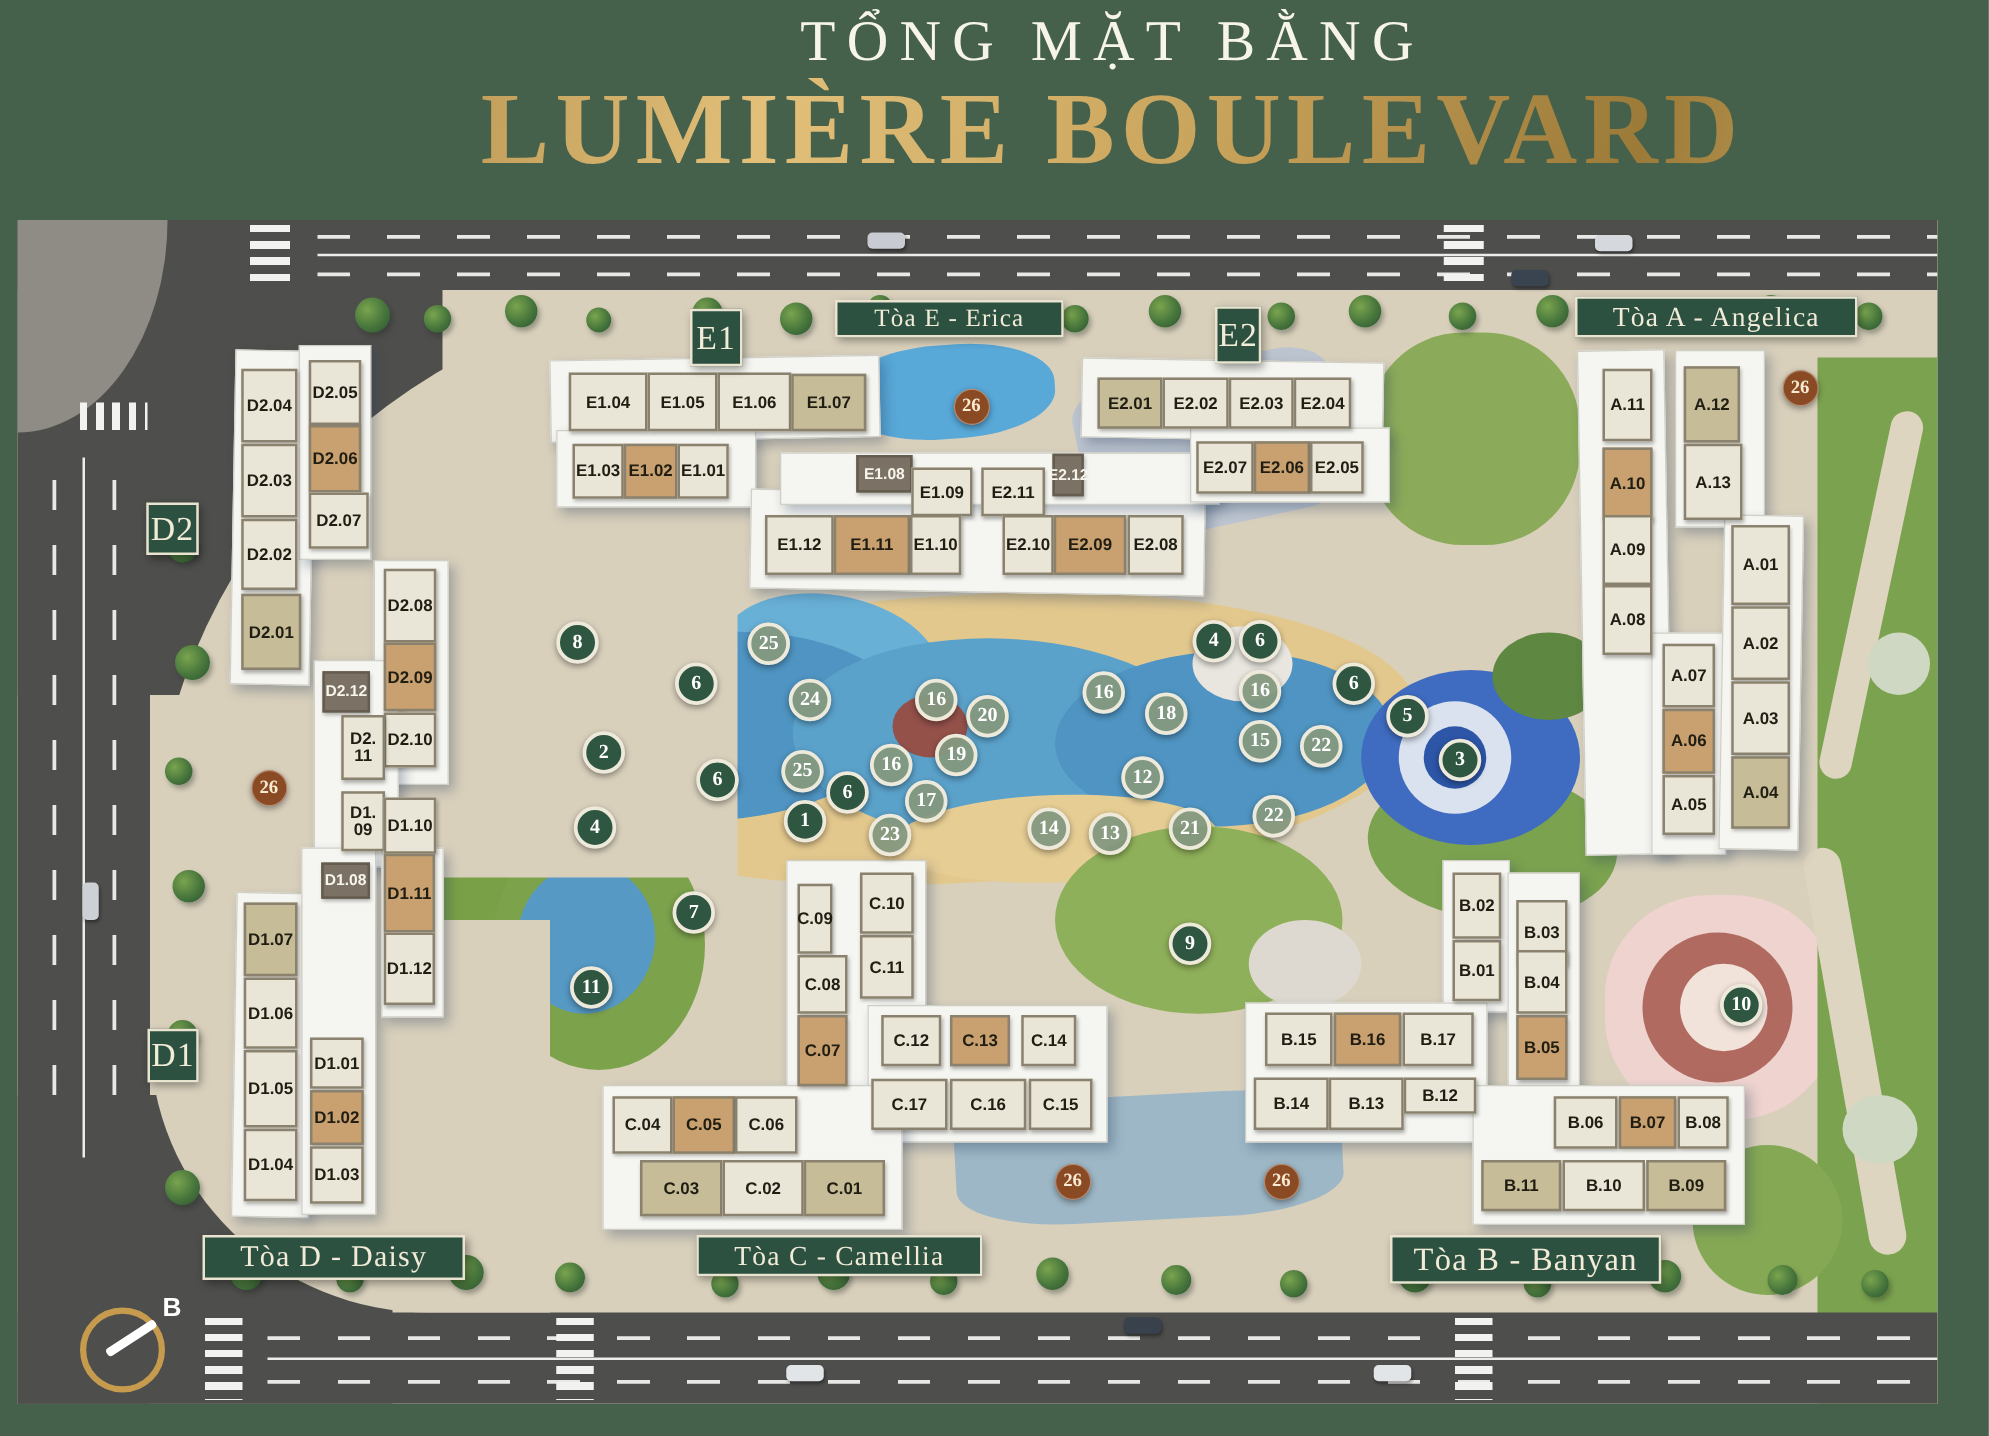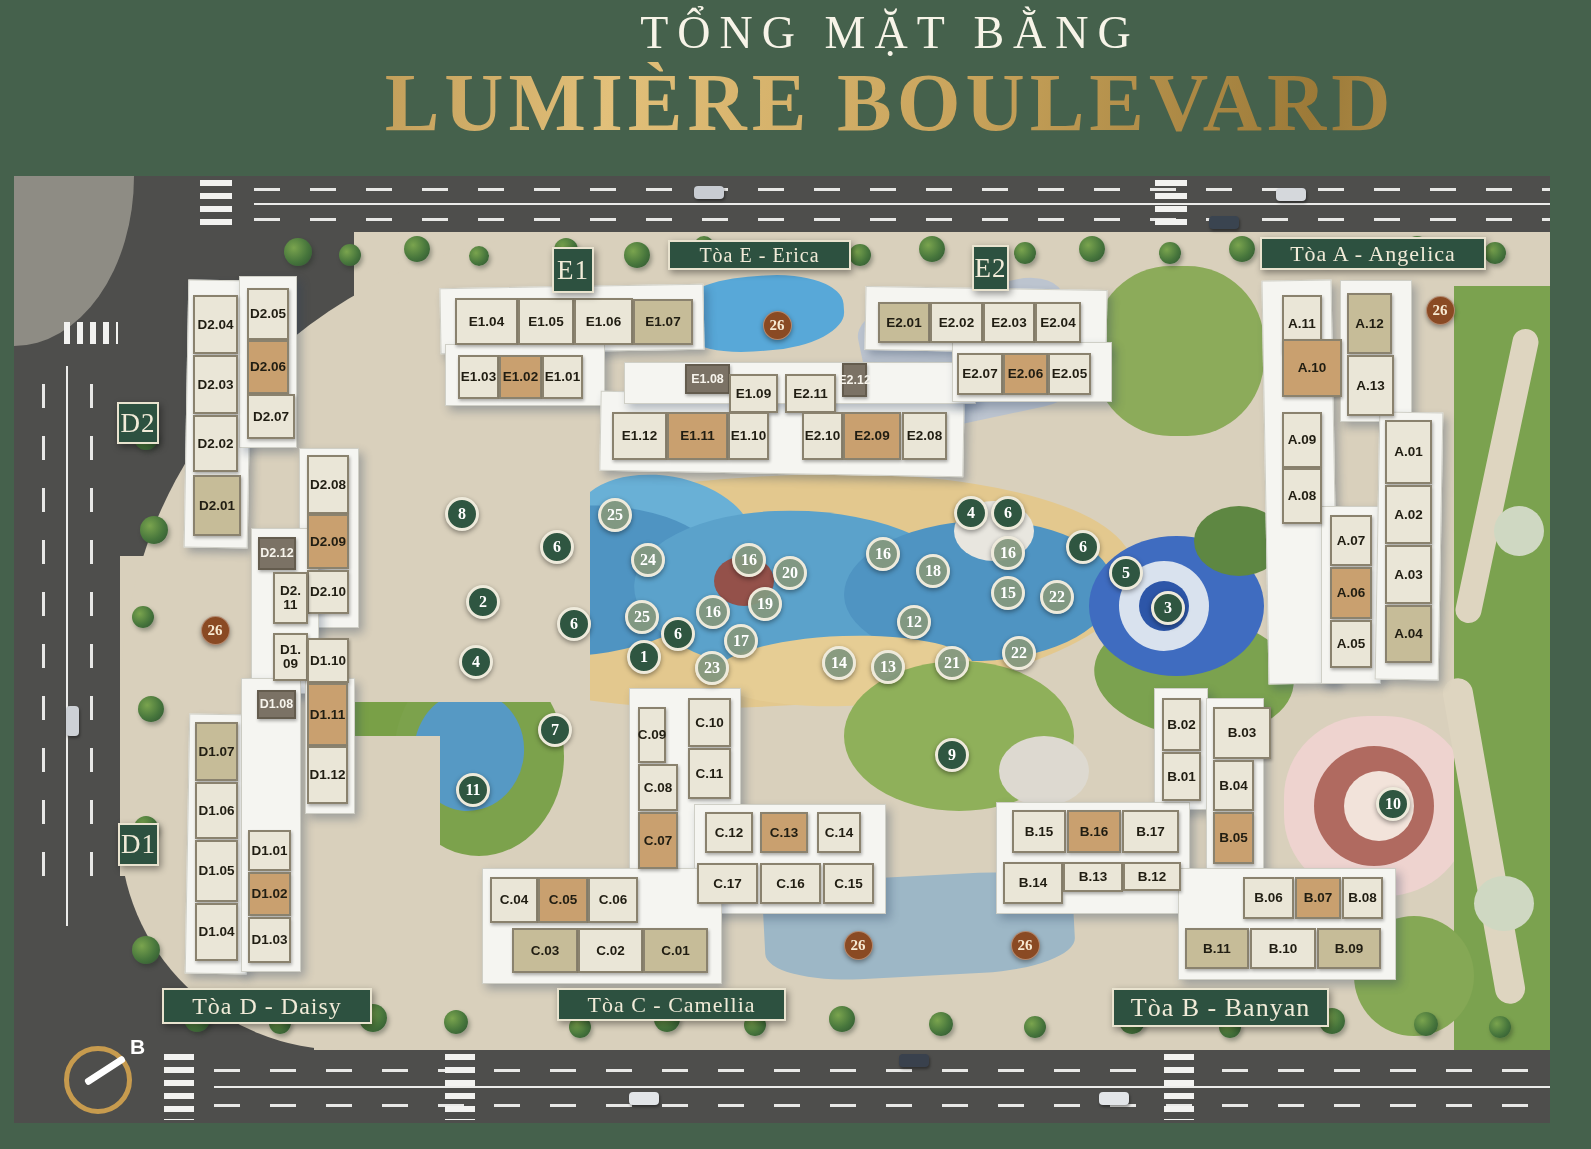--- a/index.html
+++ b/index.html
@@ -229,21 +229,21 @@
     <div class="unit cream" style="left: 888px; top: 236px; width: 45px; height: 48px;">E2.08</div>
     <div class="unit khaki" style="left: 864px; top: 126px; width: 52px; height: 41px;">E2.01</div>
     <div class="unit cream" style="left: 916px; top: 126px; width: 53px; height: 41px;">E2.02</div>
     <div class="unit cream" style="left: 969px; top: 126px; width: 52px; height: 41px;">E2.03</div>
     <div class="unit cream" style="left: 1021px; top: 126px; width: 46px; height: 41px;">E2.04</div>
     <div class="unit cream" style="left: 943px; top: 177px; width: 46px; height: 42px;">E2.07</div>
     <div class="unit tan" style="left: 989px; top: 177px; width: 45px; height: 42px;">E2.06</div>
     <div class="unit cream" style="left: 1034px; top: 177px; width: 43px; height: 42px;">E2.05</div>
     <div class="unit cream" style="left: 1268px; top: 119px; width: 40px; height: 58px;">A.11</div>
     <div class="unit khaki" style="left: 1333px; top: 117px; width: 45px; height: 61px;">A.12</div>
-    <div class="unit tan" style="left: 1268px; top: 163px; width: 60px; height: 58px;">A.10</div>
+    <div class="unit tan" style="left: 1268px; top: 182px; width: 40px; height: 58px;">A.10</div>
     <div class="unit cream" style="left: 1333px; top: 179px; width: 47px; height: 61px;">A.13</div>
     <div class="unit cream" style="left: 1268px; top: 236px; width: 40px; height: 56px;">A.09</div>
     <div class="unit cream" style="left: 1268px; top: 292px; width: 40px; height: 56px;">A.08</div>
     <div class="unit cream" style="left: 1371px; top: 244px; width: 47px; height: 64px;">A.01</div>
     <div class="unit cream" style="left: 1371px; top: 309px; width: 47px; height: 59px;">A.02</div>
     <div class="unit cream" style="left: 1371px; top: 369px; width: 47px; height: 59px;">A.03</div>
     <div class="unit khaki" style="left: 1371px; top: 429px; width: 47px; height: 58px;">A.04</div>
     <div class="unit cream" style="left: 1316px; top: 339px; width: 42px; height: 51px;">A.07</div>
     <div class="unit tan" style="left: 1316px; top: 391px; width: 42px; height: 52px;">A.06</div>
     <div class="unit cream" style="left: 1316px; top: 444px; width: 42px; height: 48px;">A.05</div>
@@ -283,28 +283,28 @@
     <div class="unit cream" style="left: 746px; top: 687px; width: 61px; height: 41px;">C.16</div>
     <div class="unit cream" style="left: 809px; top: 687px; width: 51px; height: 41px;">C.15</div>
     <div class="unit cream" style="left: 476px; top: 701px; width: 48px; height: 46px;">C.04</div>
     <div class="unit tan" style="left: 524px; top: 701px; width: 50px; height: 46px;">C.05</div>
     <div class="unit cream" style="left: 574px; top: 701px; width: 50px; height: 46px;">C.06</div>
     <div class="unit khaki" style="left: 498px; top: 752px; width: 66px; height: 45px;">C.03</div>
     <div class="unit cream" style="left: 564px; top: 752px; width: 65px; height: 45px;">C.02</div>
     <div class="unit khaki" style="left: 629px; top: 752px; width: 65px; height: 45px;">C.01</div>
     <div class="unit cream" style="left: 1148px; top: 522px; width: 39px; height: 53px;">B.02</div>
     <div class="unit cream" style="left: 1148px; top: 576px; width: 39px; height: 49px;">B.01</div>
-    <div class="unit cream" style="left: 1199px; top: 531px; width: 58px; height: 52px; text-align: right;">B.03</div>
+    <div class="unit cream" style="left: 1199px; top: 544px; width: 41px; height: 52px; text-align: right;">B.03</div>
     <div class="unit cream" style="left: 1199px; top: 584px; width: 41px; height: 51px;">B.04</div>
     <div class="unit tan" style="left: 1199px; top: 636px; width: 41px; height: 52px;">B.05</div>
     <div class="unit cream" style="left: 998px; top: 634px; width: 54px; height: 43px;">B.15</div>
     <div class="unit tan" style="left: 1053px; top: 634px; width: 54px; height: 43px;">B.16</div>
     <div class="unit cream" style="left: 1108px; top: 634px; width: 57px; height: 43px;">B.17</div>
     <div class="unit cream" style="left: 989px; top: 686px; width: 60px; height: 42px;">B.14</div>
-    <div class="unit cream" style="left: 1049px; top: 686px; width: 60px; height: 30px;">B.13</div>
+    <div class="unit cream" style="left: 1049px; top: 686px; width: 60px; height: 42px;">B.13</div>
     <div class="unit cream" style="left: 1109px; top: 686px; width: 58px; height: 29px;">B.12</div>
     <div class="unit cream" style="left: 1229px; top: 701px; width: 51px; height: 42px;">B.06</div>
     <div class="unit tan" style="left: 1281px; top: 701px; width: 46px; height: 42px;">B.07</div>
     <div class="unit cream" style="left: 1328px; top: 701px; width: 41px; height: 42px;">B.08</div>
     <div class="unit khaki" style="left: 1171px; top: 752px; width: 64px; height: 41px;">B.11</div>
     <div class="unit cream" style="left: 1236px; top: 752px; width: 66px; height: 41px;">B.10</div>
     <div class="unit khaki" style="left: 1303px; top: 752px; width: 64px; height: 41px;">B.09</div>
     <div class="marker dark" style="left: 431px; top: 321px;">8</div>
     <div class="marker dark" style="left: 526px; top: 354px;">6</div>
     <div class="marker dark" style="left: 452px; top: 409px;">2</div>

